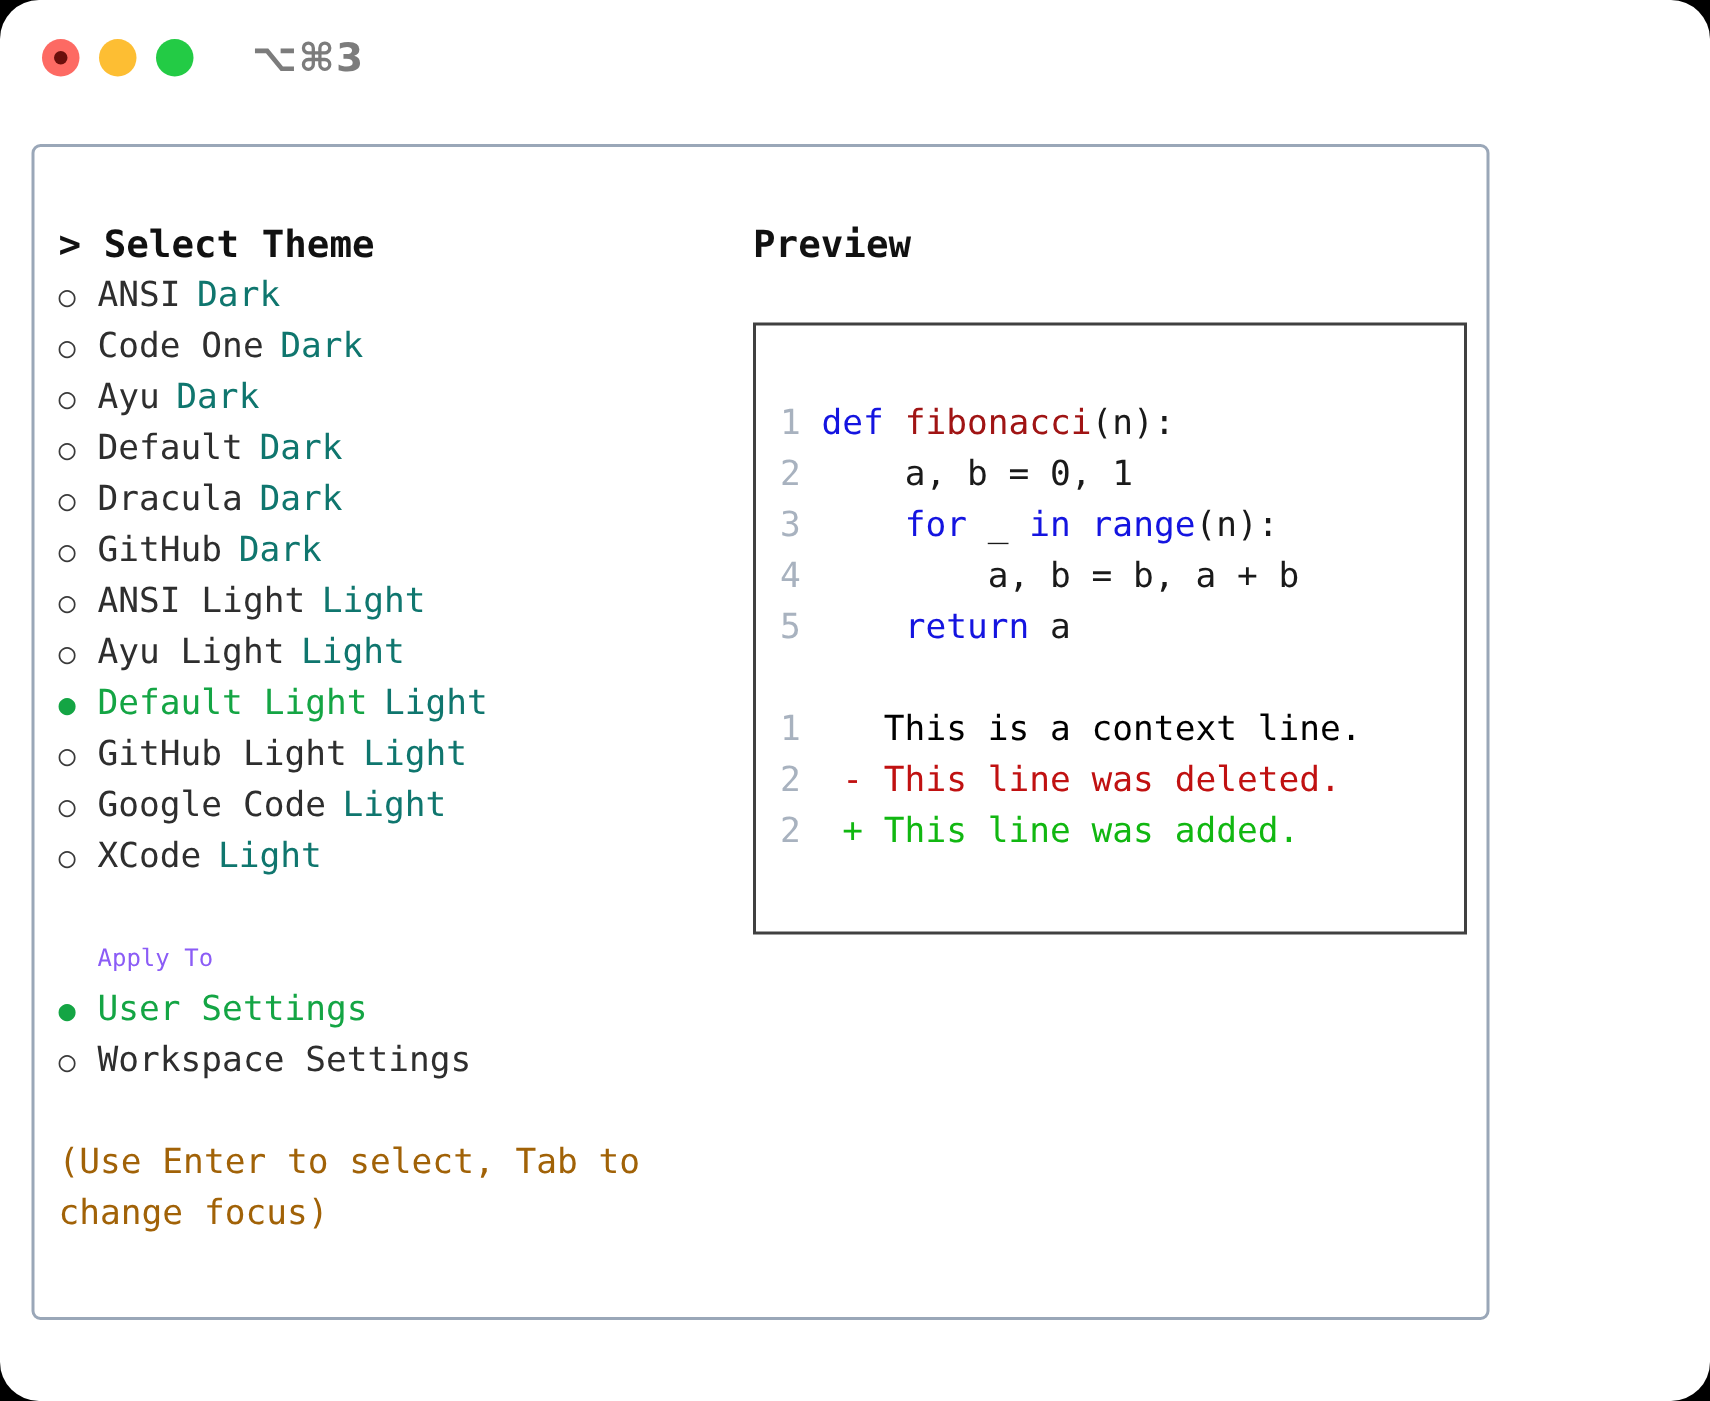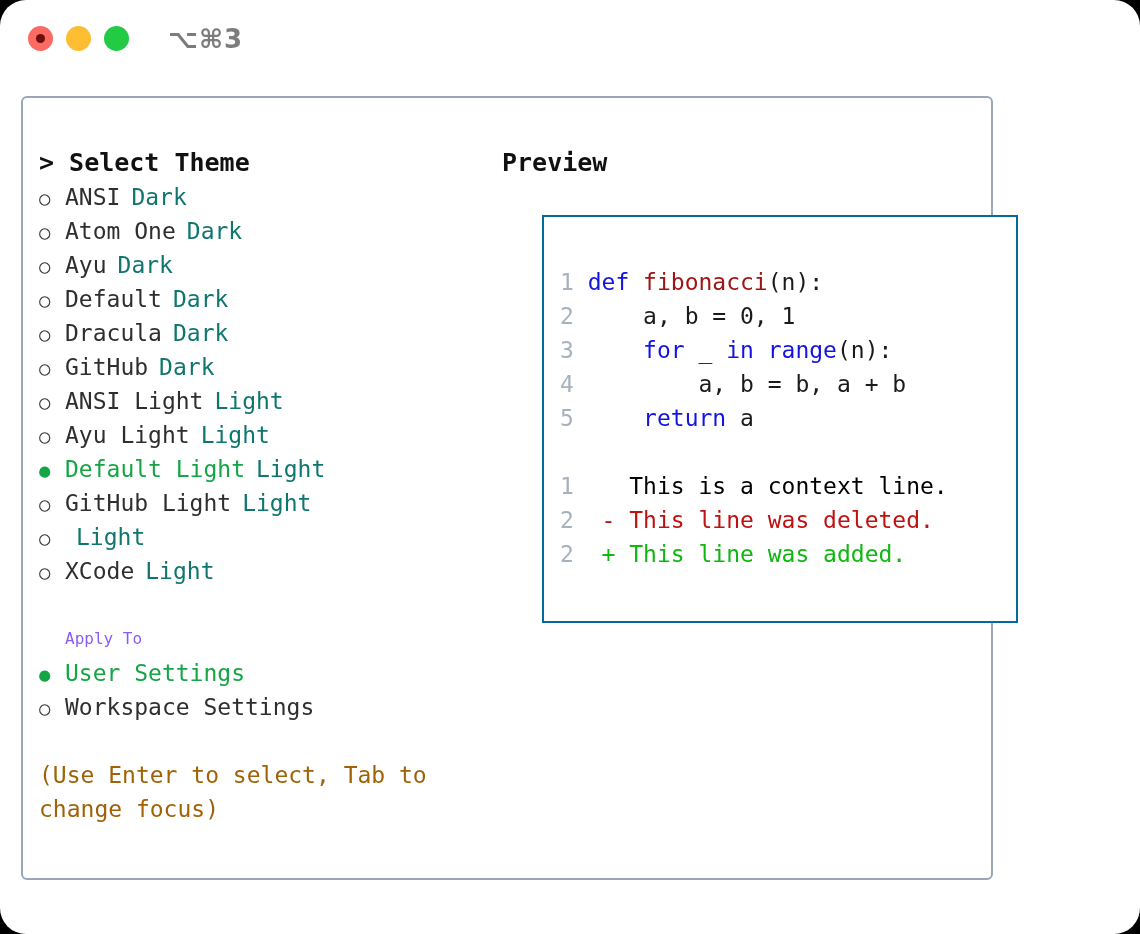--- a/index.html
+++ b/index.html
@@ -146,25 +146,24 @@
     font-size: 25px;
     font-weight: bold;
     color: #111111;
     line-height: 34px;
     white-space: pre;
   }
   .preview-box {
     margin-top: 35px;
     width: 476px;
     height: 408px;
-    border: 2px solid #0369a1;
+    border: 2px solid #404040;
     box-sizing: border-box;
     background: #ffffff;
     position: relative;
-    margin-left: 40px;
   }
   .code {
     position: absolute;
     left: 16px;
     top: 48px;
     font-size: 23px;
     line-height: 34px;
     white-space: pre;
   }
   .cline { white-space: pre; }
@@ -197,30 +196,30 @@
   </div>
 
   <div class="panel">
 
     <div class="left-col">
 
       <div class="section-head">&gt; Select Theme</div>
 
       <div class="list" id="theme-list">
           <div class="row"><span class="bullet">○</span><span class="label">ANSI</span><span class="suffix">Dark</span></div>
-          <div class="row"><span class="bullet">○</span><span class="label">Atom One</span><span class="suffix">Dark</span></div>
+          <div class="row"><span class="bullet">○</span><span class="label">Code One</span><span class="suffix">Dark</span></div>
           <div class="row"><span class="bullet">○</span><span class="label">Ayu</span><span class="suffix">Dark</span></div>
           <div class="row"><span class="bullet">○</span><span class="label">Default</span><span class="suffix">Dark</span></div>
           <div class="row"><span class="bullet">○</span><span class="label">Dracula</span><span class="suffix">Dark</span></div>
           <div class="row"><span class="bullet">○</span><span class="label">GitHub</span><span class="suffix">Dark</span></div>
           <div class="row"><span class="bullet">○</span><span class="label">ANSI Light</span><span class="suffix">Light</span></div>
           <div class="row"><span class="bullet">○</span><span class="label">Ayu Light</span><span class="suffix">Light</span></div>
           <div class="row selected"><span class="bullet on">●</span><span class="label">Default Light</span><span class="suffix">Light</span></div>
           <div class="row"><span class="bullet">○</span><span class="label">GitHub Light</span><span class="suffix">Light</span></div>
-          <div class="row"><span class="bullet">○</span><span class="suffix">Light</span></div>
+          <div class="row"><span class="bullet">○</span><span class="label">Google Code</span><span class="suffix">Light</span></div>
           <div class="row"><span class="bullet">○</span><span class="label">XCode</span><span class="suffix">Light</span></div>
         </div>
 
       <div class="spacer-block"></div>
 
       <div class="apply-head">Apply To</div>
 
       <div class="list" id="apply-list">
           <div class="row selected"><span class="bullet on">●</span><span class="label">User Settings</span></div>
           <div class="row"><span class="bullet">○</span><span class="label">Workspace Settings</span></div>

